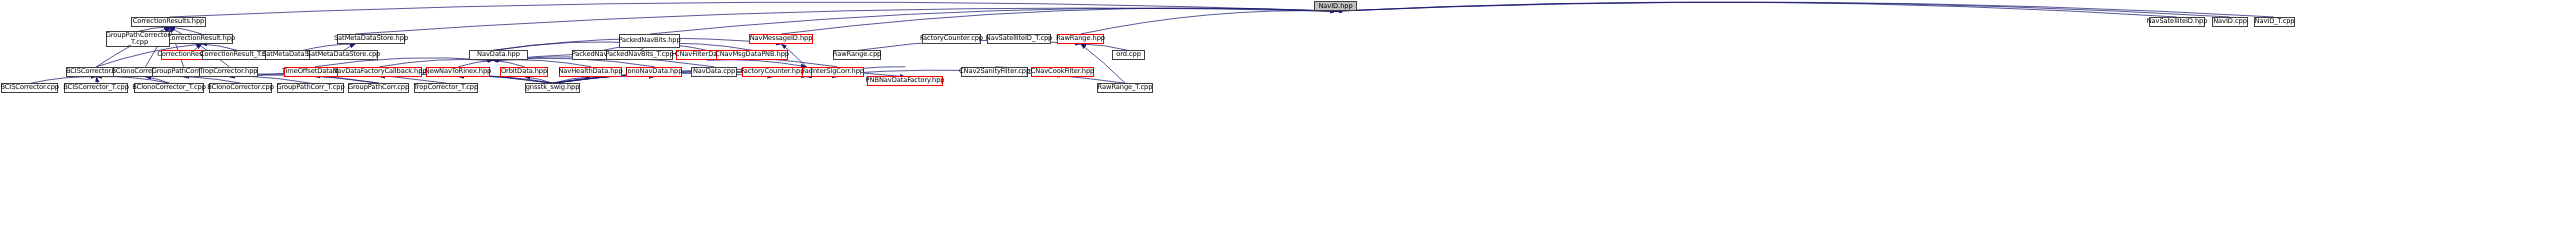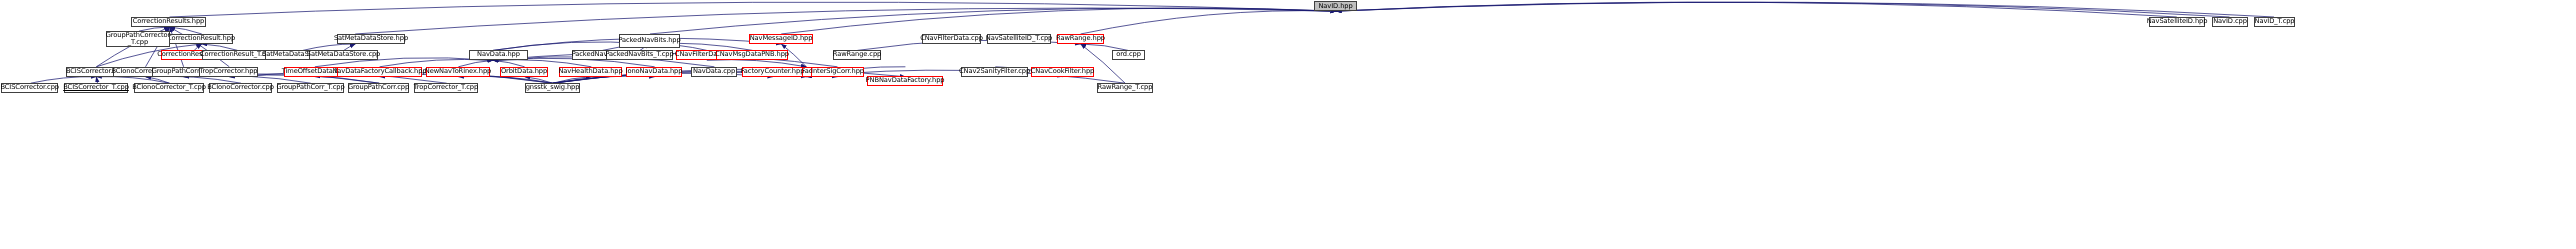--- a/index.html
+++ b/index.html
@@ -128,21 +128,21 @@
   <div id="nodes-g">
       <div class="node root" style="left: 1314px; top: 1.2px; width: 43px; height: 10px;"><span class="node-label">NavID.hpp</span></div>
       <div class="node" style="left: 131px; top: 17px; width: 75px; height: 10px;"><span class="node-label">CorrectionResults.hpp</span></div>
       <div class="node" style="left: 2149px; top: 17px; width: 56px; height: 10px;"><span class="node-label">NavSatelliteID.hpp</span></div>
       <div class="node" style="left: 2212px; top: 17px; width: 36px; height: 10px;"><span class="node-label">NavID.cpp</span></div>
       <div class="node" style="left: 2254px; top: 17px; width: 41px; height: 10px;"><span class="node-label">NavID_T.cpp</span></div>
       <div class="node" style="left: 169px; top: 34px; width: 64px; height: 10px;"><span class="node-label">CorrectionResult.hpp</span></div>
       <div class="node" style="left: 321px; top: 34px; width: 68px; height: 10px; margin-left: 16px;"><span class="node-label">SatMetaDataStore.hpp</span></div>
       <div class="node" style="left: 619px; top: 34px; width: 61px; height: 14px;"><span class="node-label">PackedNavBits.hpp</span></div>
       <div class="node red" style="left: 749px; top: 34px; width: 64px; height: 10px;"><span class="node-label">NavMessageID.hpp</span></div>
-      <div class="node" style="left: 922px; top: 34px; width: 59px; height: 10px;"><span class="node-label">CNavFilterData.cpp</span></div>
+      <div class="node" style="left: 922px; top: 34px; width: 59px; height: 10px;"><span class="node-label">FactoryCounter.cpp</span></div>
       <div class="node" style="left: 987px; top: 34px; width: 64px; height: 10px;"><span class="node-label">NavSatelliteID_T.cpp</span></div>
       <div class="node red" style="left: 1057px; top: 34px; width: 47px; height: 10px;"><span class="node-label">RawRange.hpp</span></div>
       <div class="node" style="left: 106px; top: 31px; width: 64px; height: 16px;"><span class="node-label">GroupPathCorrector
 _T.cpp</span></div>
       <div class="node red" style="left: 161px; top: 50px; width: 64px; height: 10px;"><span class="node-label">CorrectionResults.hpp</span></div>
       <div class="node" style="left: 202px; top: 50px; width: 70px; height: 10px;"><span class="node-label">CorrectionResult_T.cpp</span></div>
       <div class="node" style="left: 265px; top: 50px; width: 74px; height: 10px;"><span class="node-label">SatMetaDataStore_T.cpp</span></div>
       <div class="node" style="left: 309px; top: 50px; width: 69px; height: 10px;"><span class="node-label">SatMetaDataStore.cpp</span></div>
       <div class="node" style="left: 469px; top: 50px; width: 59px; height: 10px;"><span class="node-label">NavData.hpp</span></div>
       <div class="node" style="left: 572px; top: 50px; width: 61px; height: 10px;"><span class="node-label">PackedNavBits.cpp</span></div>
@@ -162,21 +162,21 @@
       <div class="node red" style="left: 500px; top: 67px; width: 48px; height: 10px;"><span class="node-label">OrbitData.hpp</span></div>
       <div class="node red" style="left: 559px; top: 67px; width: 63px; height: 10px;"><span class="node-label">NavHealthData.hpp</span></div>
       <div class="node red" style="left: 626px; top: 67px; width: 56px; height: 10px;"><span class="node-label">IonoNavData.hpp</span></div>
       <div class="node" style="left: 691px; top: 67px; width: 46px; height: 10px;"><span class="node-label">NavData.cpp</span></div>
       <div class="node red" style="left: 742px; top: 67px; width: 61px; height: 10px;"><span class="node-label">FactoryCounter.hpp</span></div>
       <div class="node red" style="left: 811px; top: 67px; width: 53px; height: 10px;"><span class="node-label">InterSigCorr.hpp</span></div>
       <div class="node red" style="left: 867px; top: 67px; width: 76px; height: 10px; margin-top: 9px;"><span class="node-label">PNBNavDataFactory.hpp</span></div>
       <div class="node" style="left: 961px; top: 67px; width: 67px; height: 10px;"><span class="node-label">CNav2SanityFilter.cpp</span></div>
       <div class="node red" style="left: 1031px; top: 67px; width: 63px; height: 10px;"><span class="node-label">CNavCookFilter.hpp</span></div>
       <div class="node" style="left: 1.2px; top: 83px; width: 57px; height: 10px;"><span class="node-label">BCISCorrector.cpp</span></div>
-      <div class="node" style="left: 64px; top: 83px; width: 64px; height: 10px; text-decoration: underline;"><span class="node-label">BCISCorrector_T.cpp</span></div>
+      <div class="node" style="left: 64px; top: 83px; width: 64px; height: 10px;"><span class="node-label">BCISCorrector_T.cpp</span></div>
       <div class="node" style="left: 134px; top: 83px; width: 70px; height: 10px;"><span class="node-label">BCIonoCorrector_T.cpp</span></div>
       <div class="node" style="left: 209px; top: 83px; width: 63px; height: 10px;"><span class="node-label">BCIonoCorrector.cpp</span></div>
       <div class="node" style="left: 277px; top: 83px; width: 67px; height: 10px;"><span class="node-label">GroupPathCorr_T.cpp</span></div>
       <div class="node" style="left: 348px; top: 83px; width: 61px; height: 10px;"><span class="node-label">GroupPathCorr.cpp</span></div>
       <div class="node" style="left: 414px; top: 83px; width: 64px; height: 10px;"><span class="node-label">TropCorrector_T.cpp</span></div>
       <div class="node" style="left: 525px; top: 83px; width: 55px; height: 10px;"><span class="node-label">gnsstk_swig.hpp</span></div>
       <div class="node" style="left: 1097px; top: 83px; width: 56px; height: 10px;"><span class="node-label">RawRange_T.cpp</span></div>
     </div>
 </div>
 

